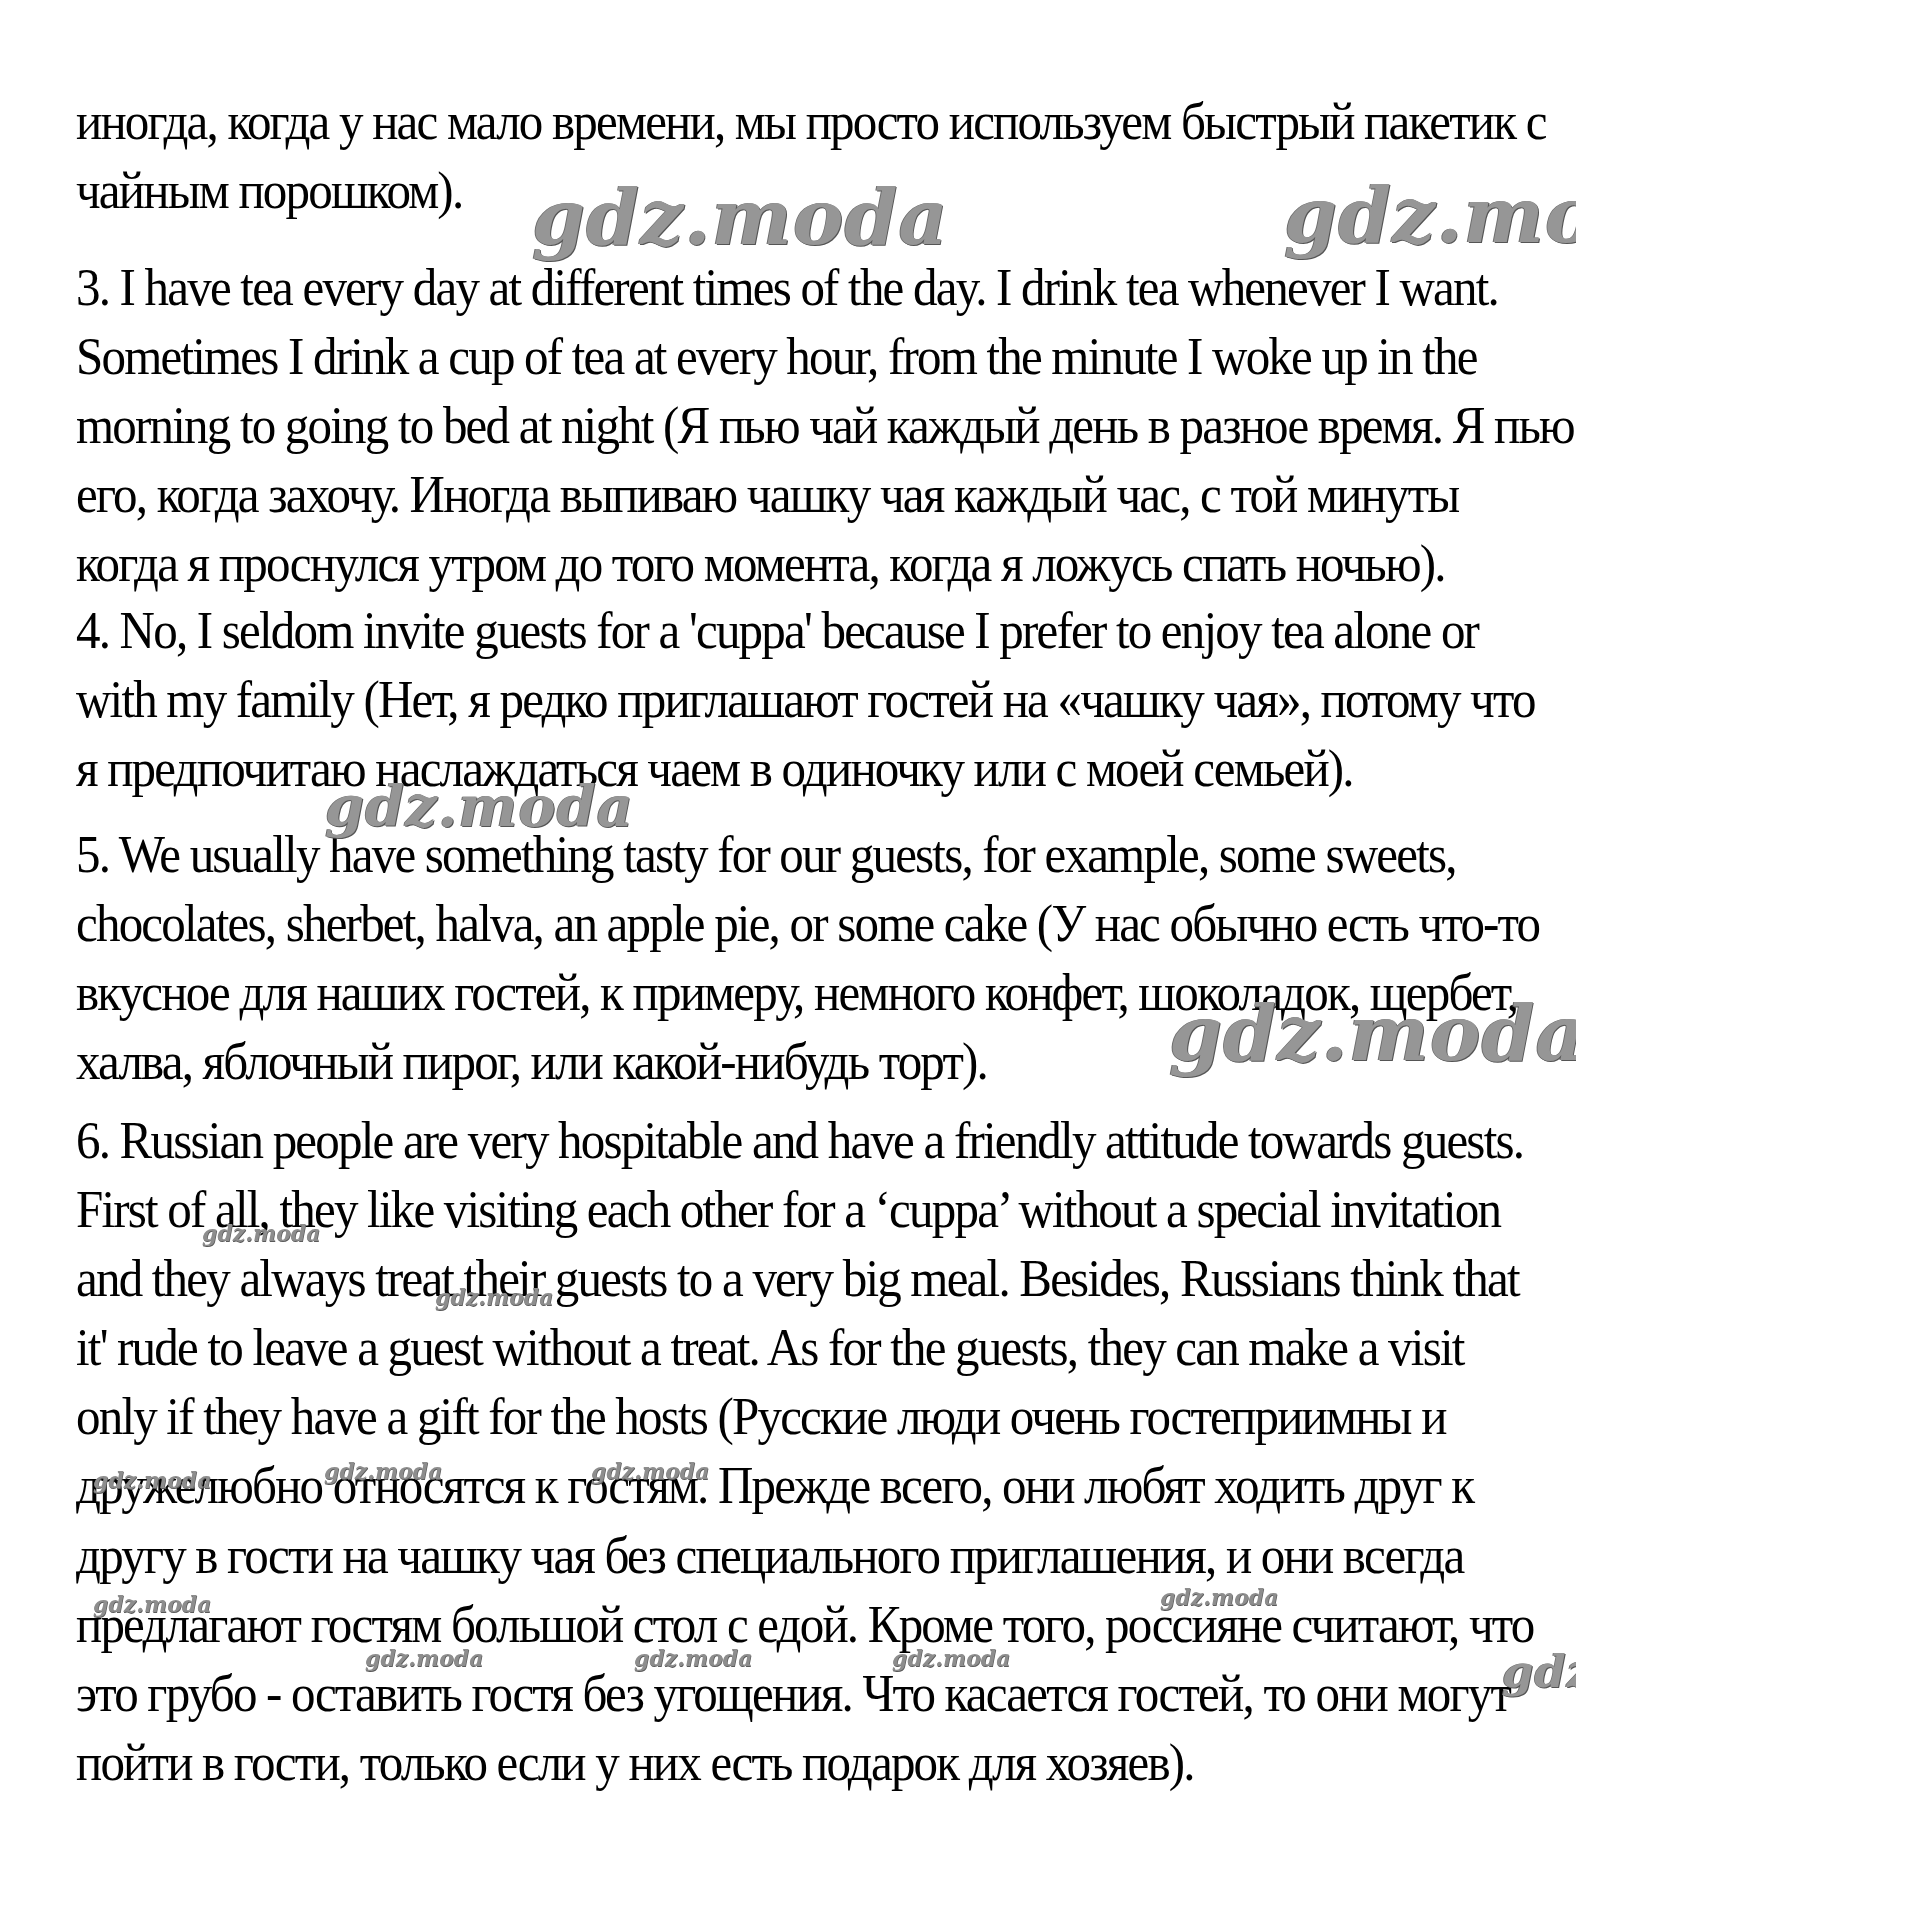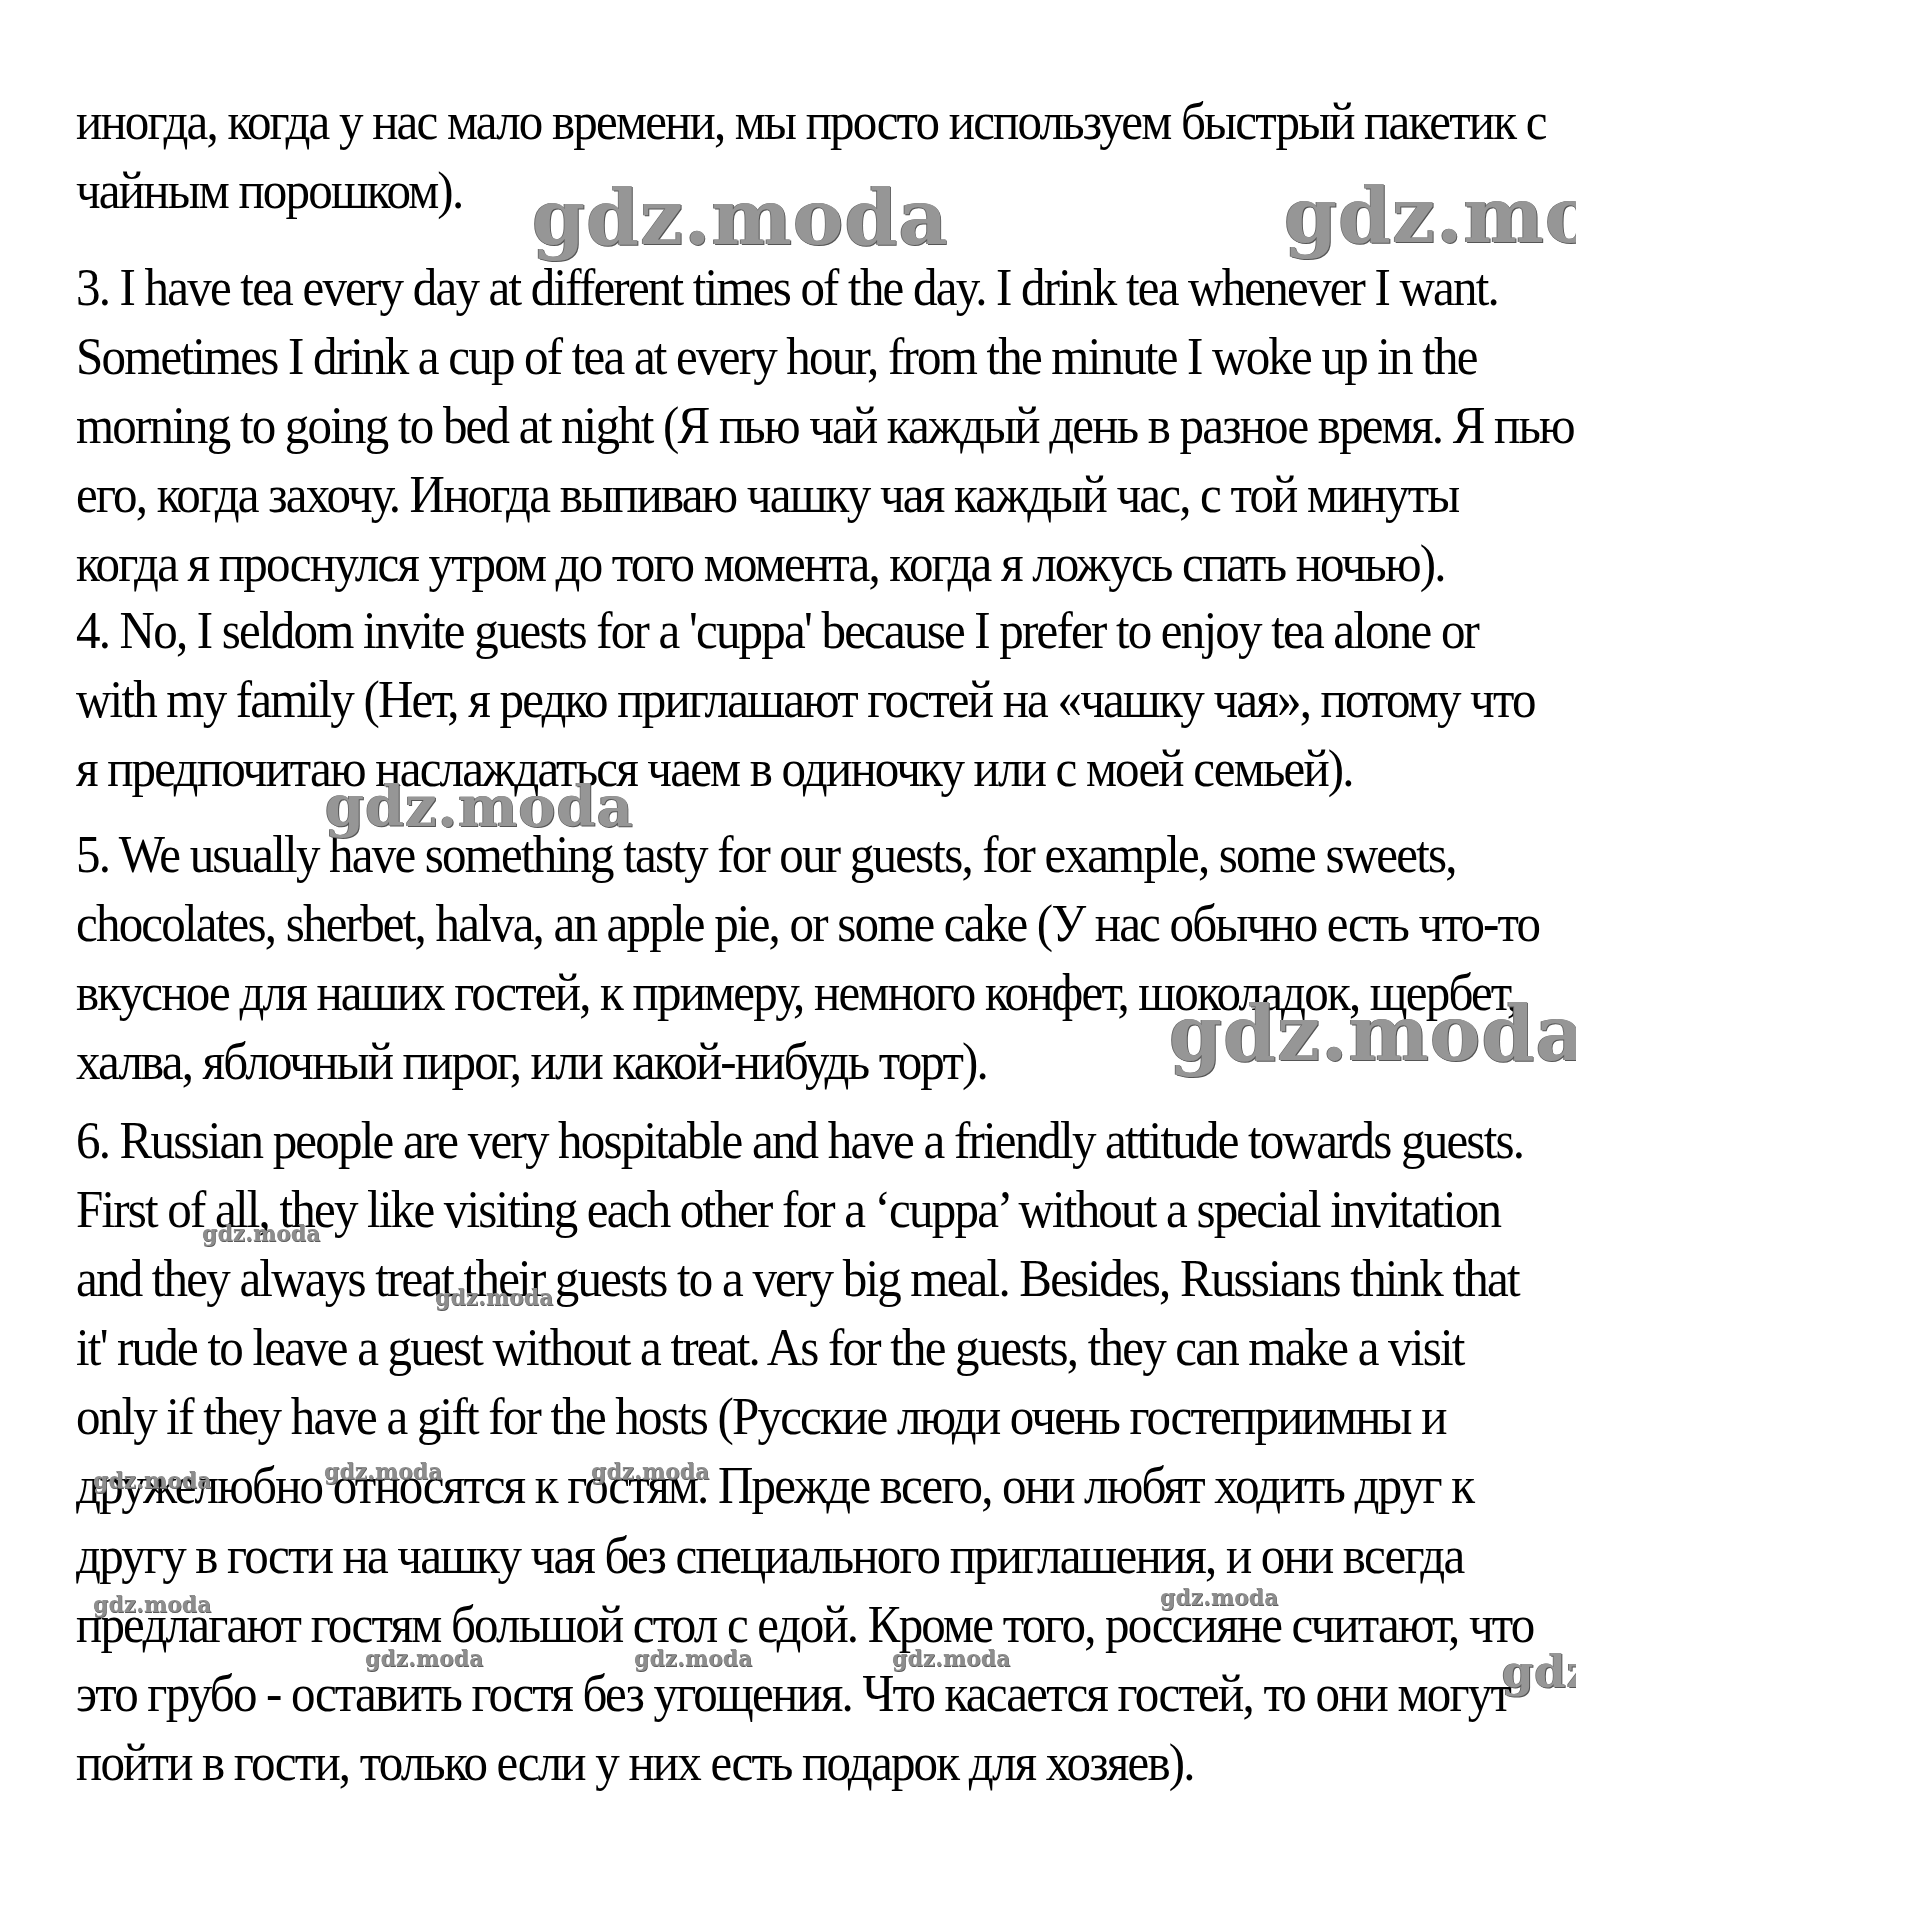--- a/index.html
+++ b/index.html
@@ -36,20 +36,21 @@
   
   .wm {
     position: absolute;
     font-family: "DejaVu Serif", serif;
     font-weight: 700;
     line-height: 1;
     white-space: nowrap;
     color: #969696;
     text-shadow: 0.9px 0.9px 0 #555555, -0.9px 0 0 #6e6e6e;
     letter-spacing: 0.9px;
+    font-style: italic;
   }
   .wm-big { font-size: 76px; }
   .wm-med { font-size: 56px; }
   .wm-med2{ font-size: 45px; }
   .wm-sm  {
     font-size: 22px;
     color: #8d8d8d;
     text-shadow: 0.5px 0.5px 0 #5a5a5a;
     letter-spacing: 0px;
   }

